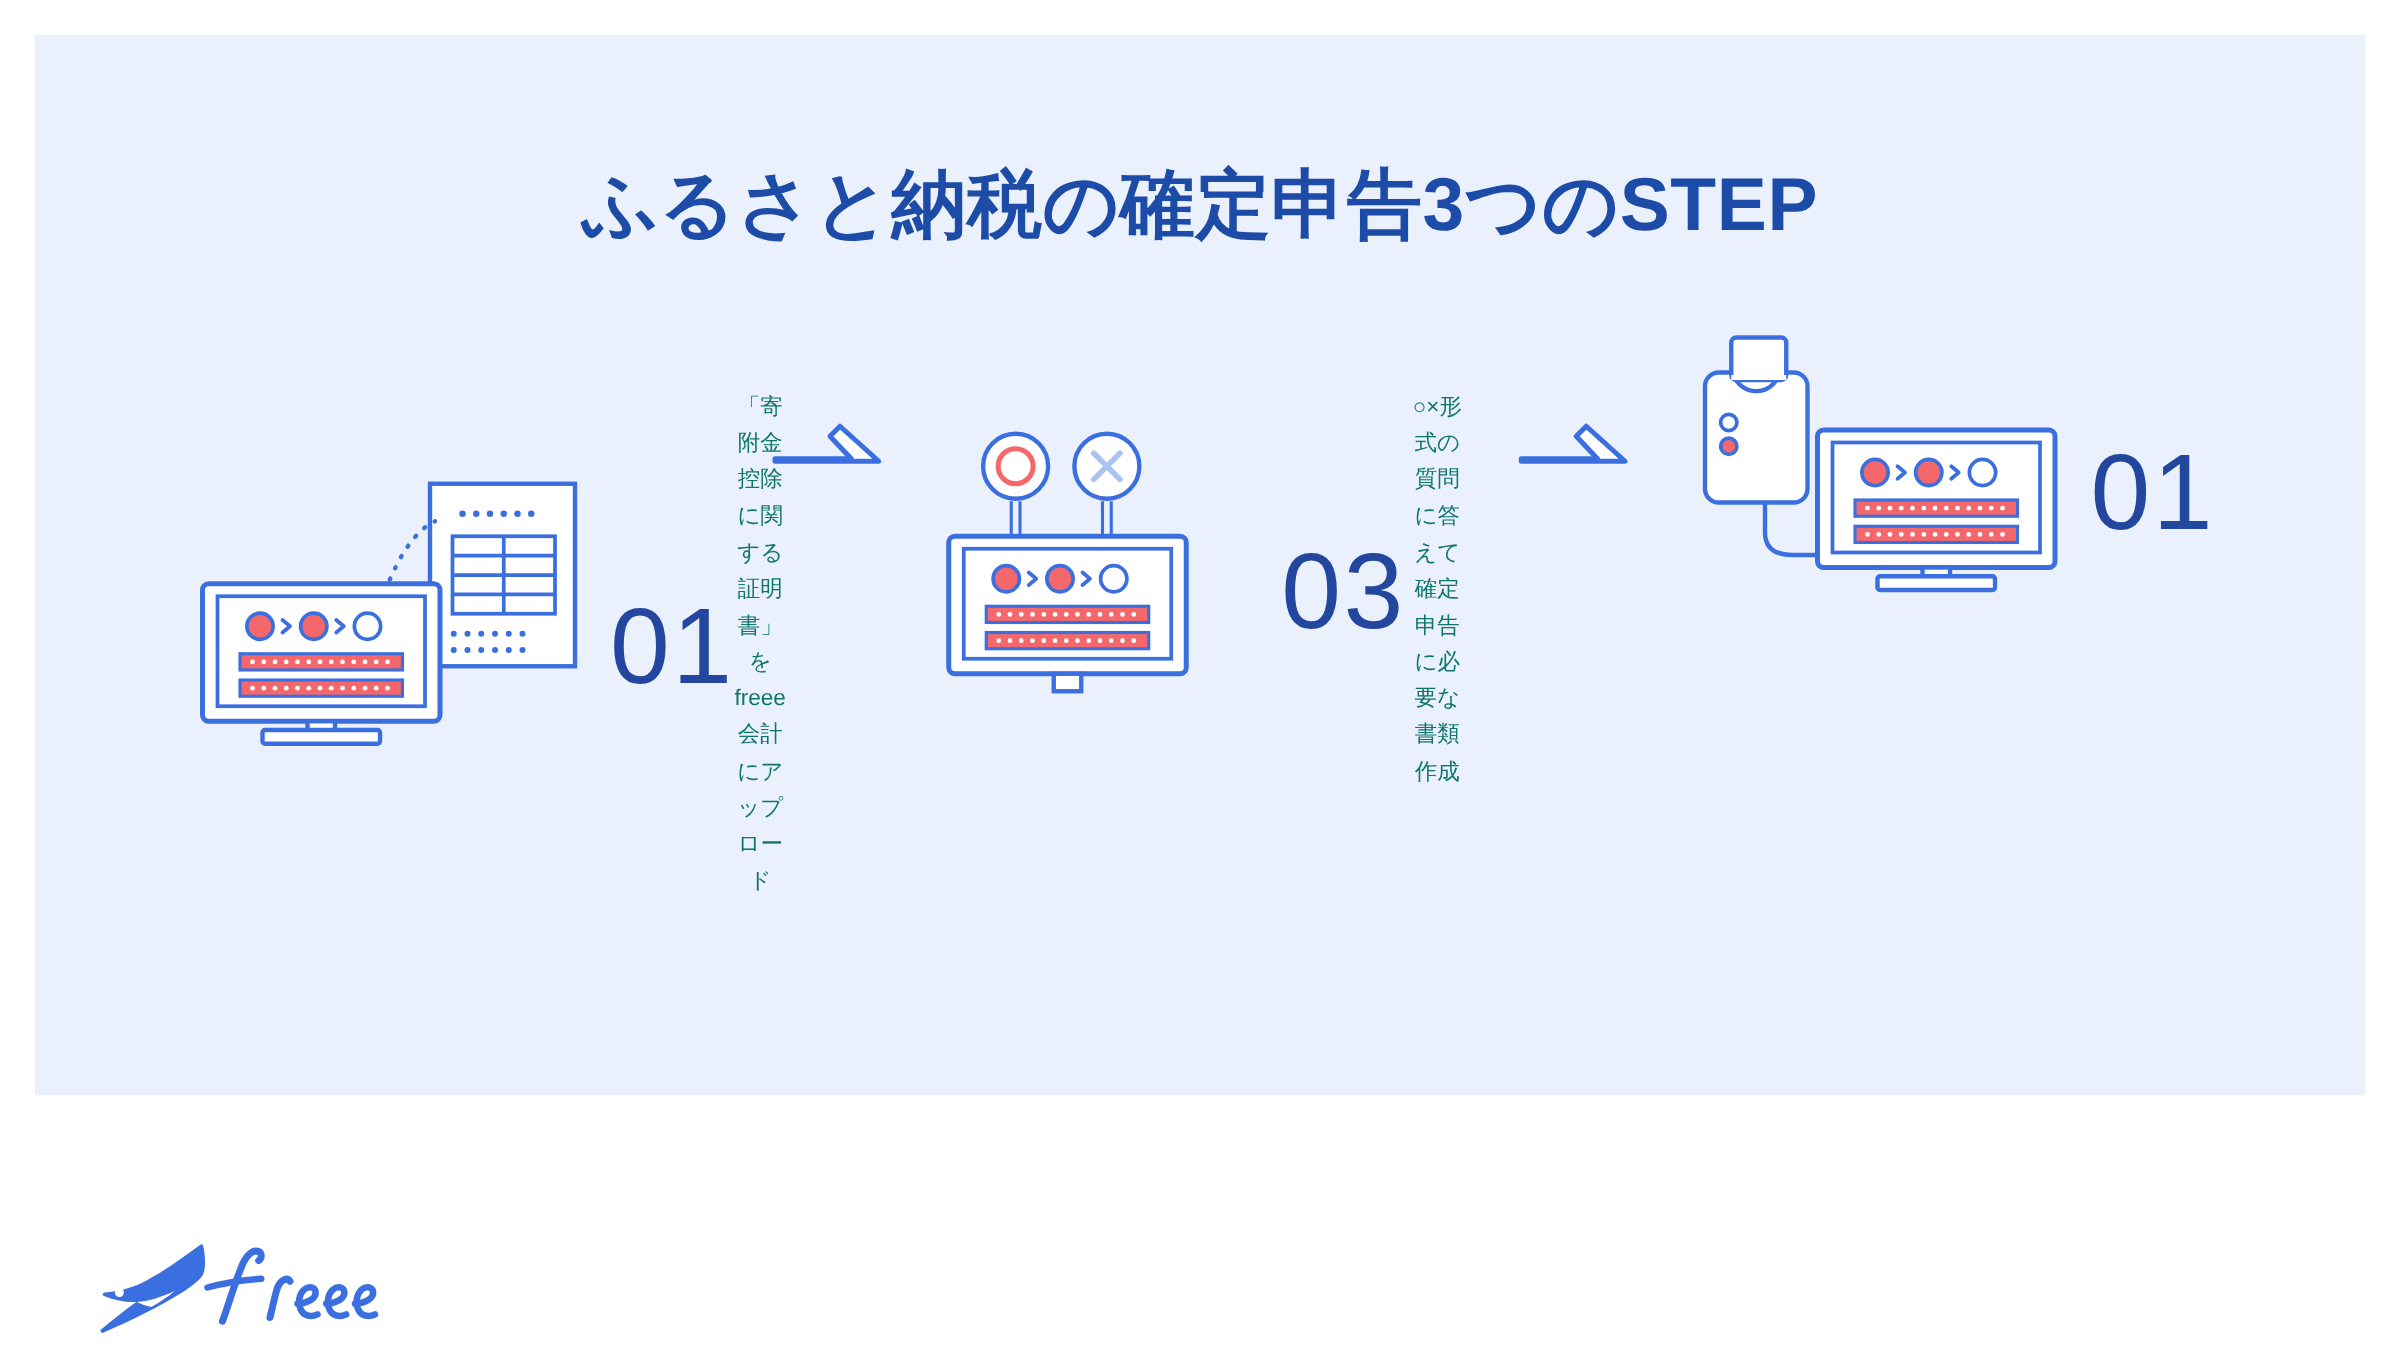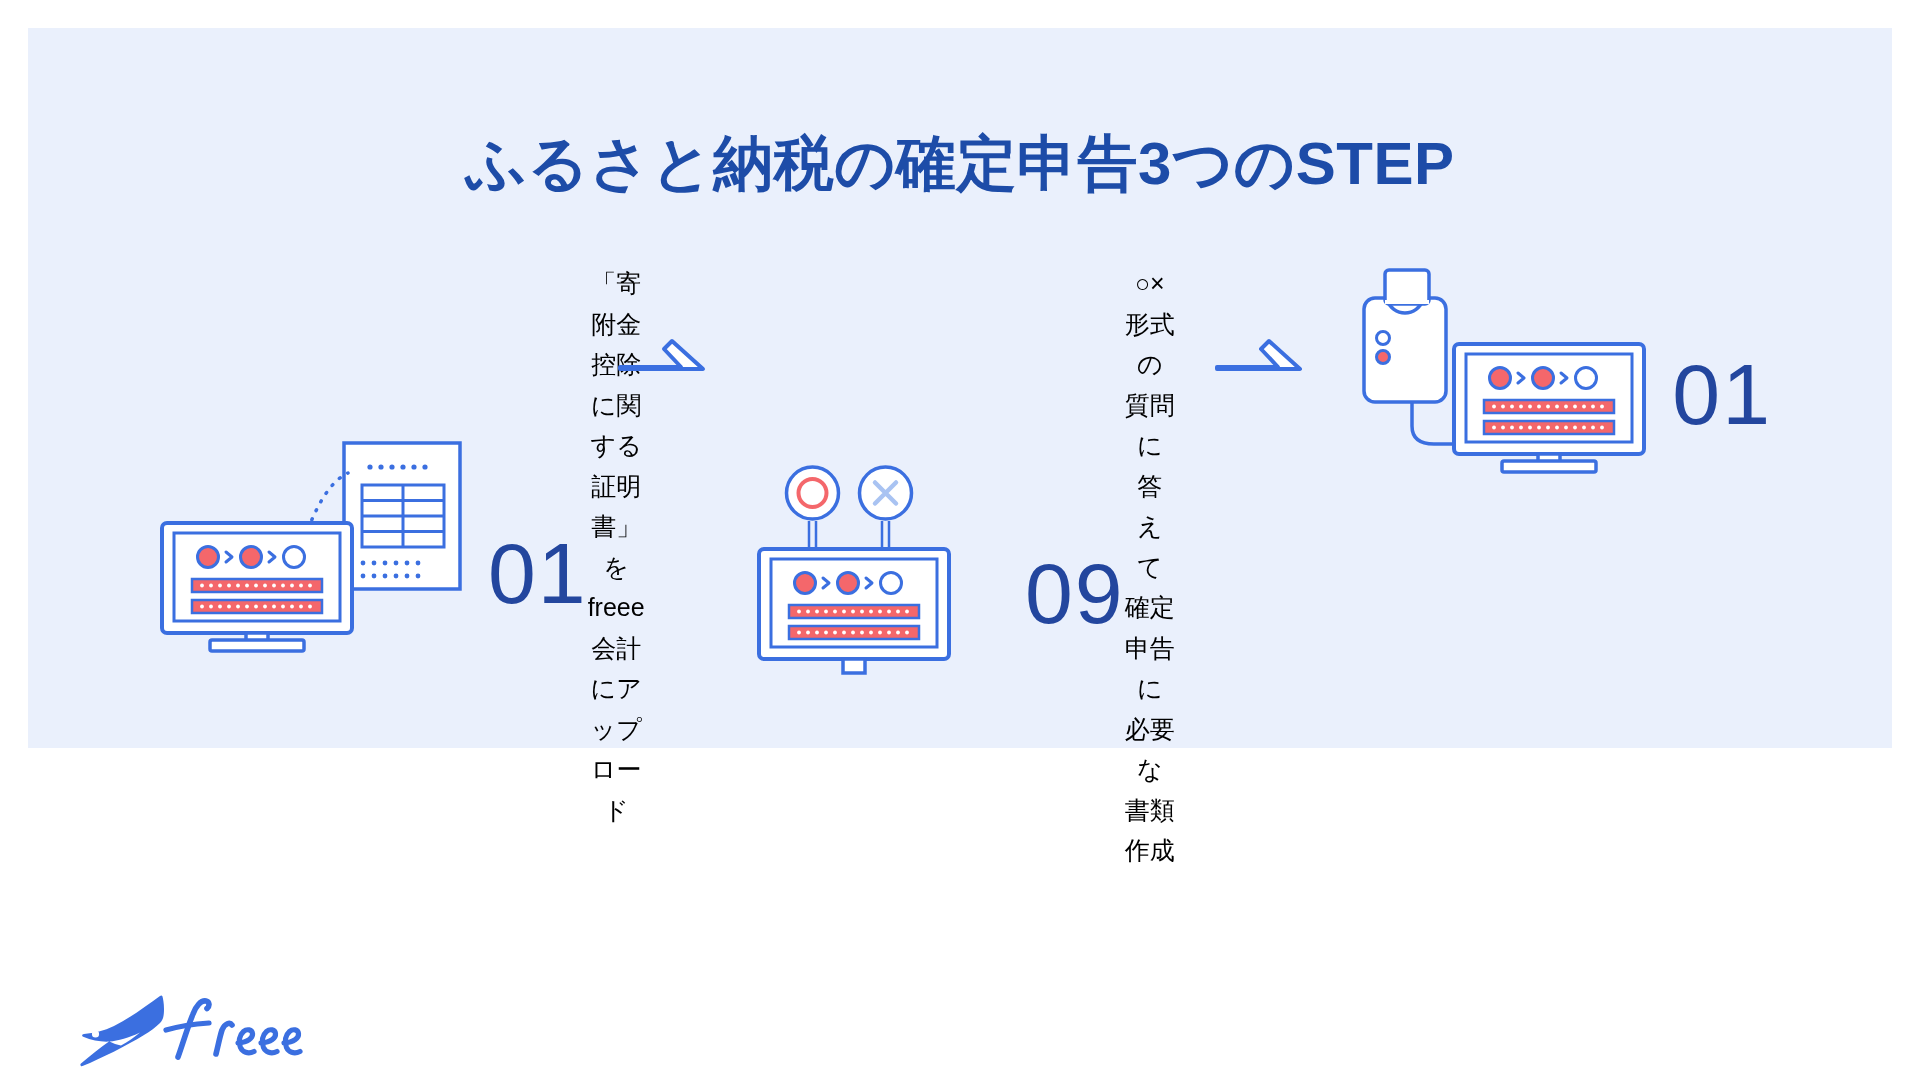--- a/index.html
+++ b/index.html
@@ -19,21 +19,21 @@
     width: 1920px;
     height: 1080px;
     background: #ffffff;
   }
 
   #panel {
     position: absolute;
     left: 28px;
     top: 28px;
     width: 1864px;
-    height: 720px;
+    height: 848px;
     background: #eaf0fc;
   }
 
   
   #title {
     position: absolute;
     left: 0;
     top: 60px;
     width: 1864px;
     text-align: center;
@@ -73,24 +73,24 @@
   .step-number {
     margin-top: 72px;
     font-size: 86px;
     font-weight: 300;
     color: #23469e;
     letter-spacing: 2px;
     line-height: 1;
   }
 
   .step-caption {
-    margin-top: 20px;
-    font-size: 25px;
+    margin-top: 68px;
+    font-size: 18px;
     line-height: 1.62;
-    color: #000000;
+    color: #0f766e;
     text-align: center;
     white-space: pre-line;
   }
 
   
   .arrow-wrap {
     width: 110px;
     height: 230px;
     display: flex;
     align-items: center;
@@ -275,21 +275,21 @@
                   <circle cx="126" cy="175.5" r="1.9"></circle>
                 <circle cx="135" cy="175.5" r="1.9"></circle>
                   <circle cx="144" cy="175.5" r="1.9"></circle>
                   <circle cx="153" cy="175.5" r="1.9"></circle>
                 <circle cx="162" cy="175.5" r="1.9"></circle>
               </g>
               <rect x="98" y="202" width="22" height="14" fill="#ffffff" stroke="#3b6fe0" stroke-width="3.5"></rect>
             </g>
           </svg>
         </div>
-        <div class="step-number">09</div>
+        <div class="step-number">03</div>
         <div class="step-caption">○×形式の質問に答えて
 確定申告に必要な書類作成</div>
       </div>
 
       <div class="arrow-wrap">
         <svg width="90" height="66" viewBox="0 0 90 66" aria-hidden="true">
           <path d="M3 42 H64 L47 24 L55 16 L86 44 H3 Z" fill="#ffffff" stroke="#3b6fe0" stroke-width="4" stroke-linejoin="round" stroke-linecap="round"></path>
         </svg>
       </div>
 

